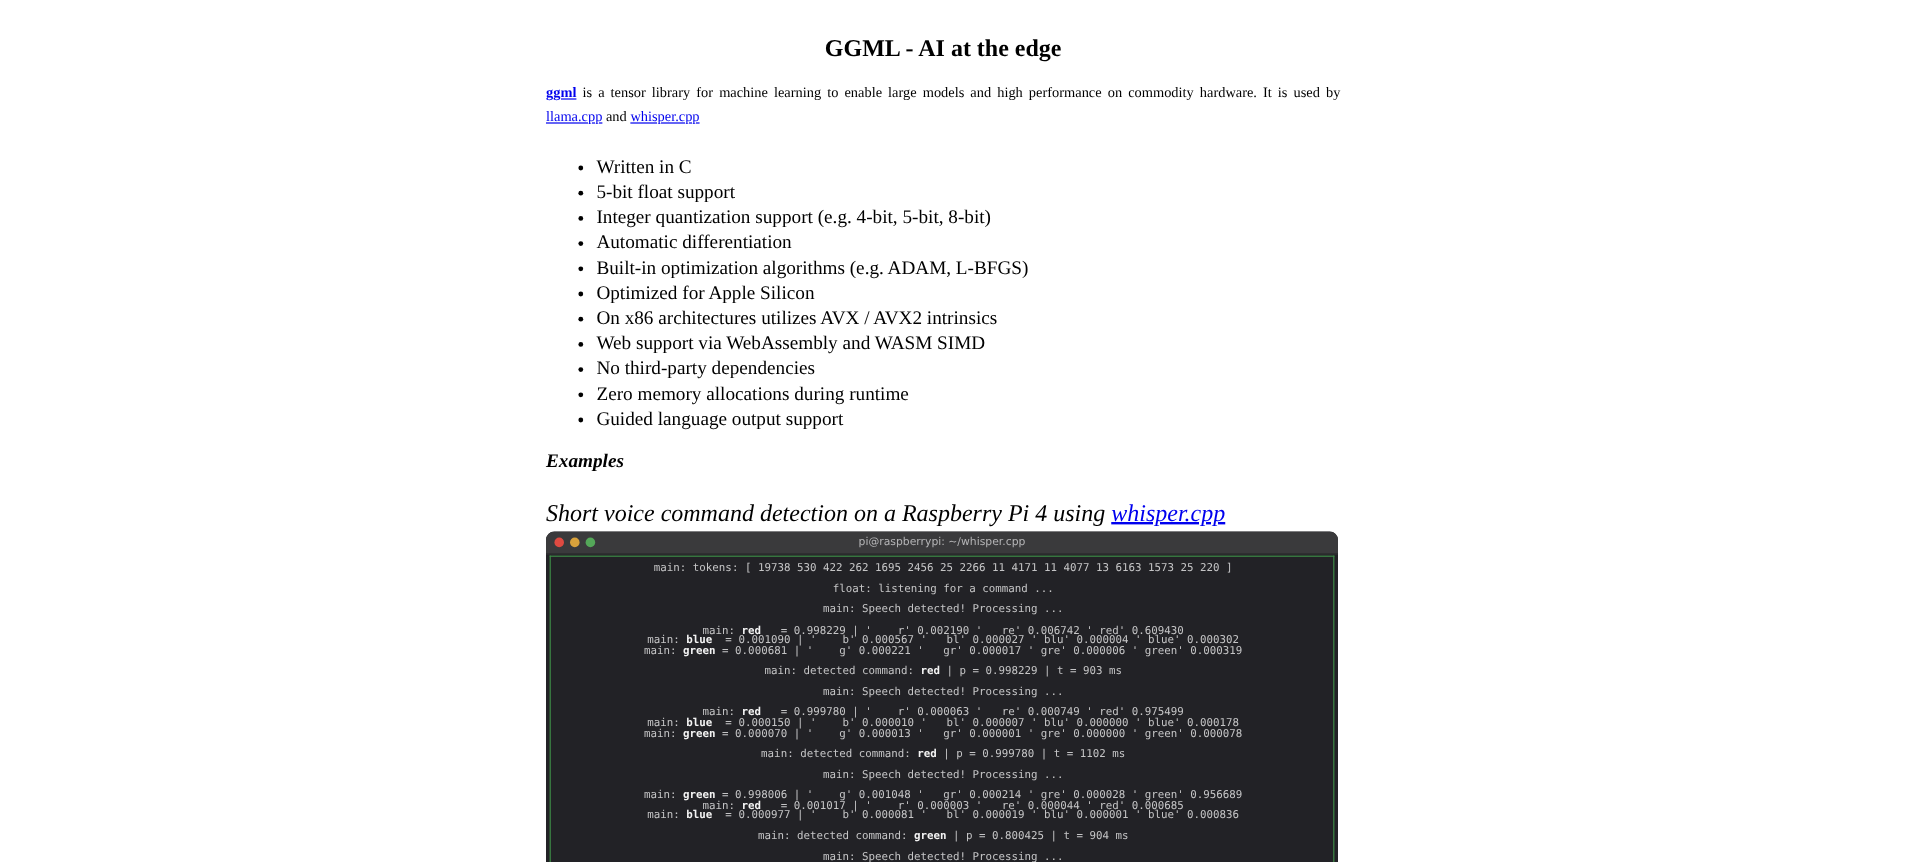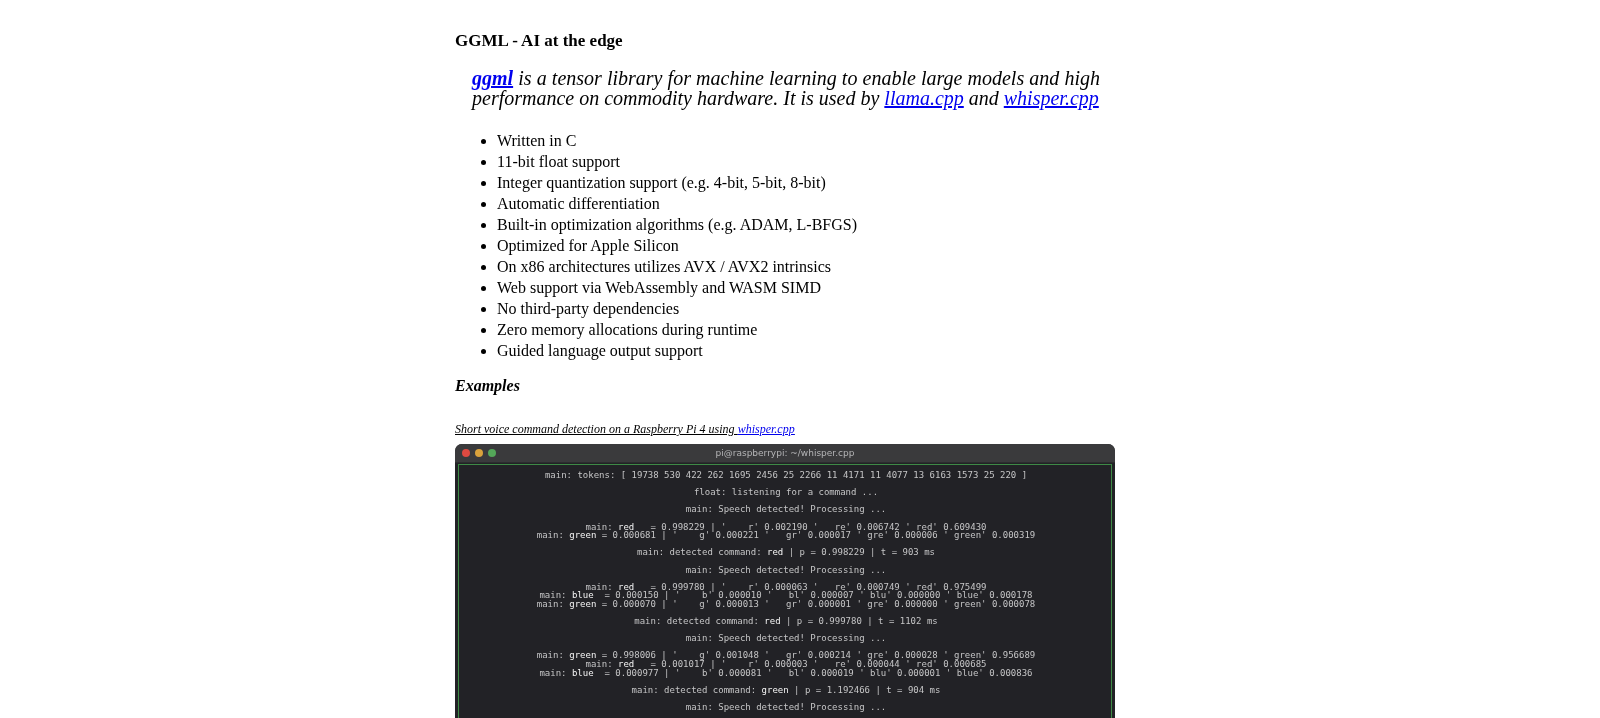--- a/index.html
+++ b/index.html
@@ -13,30 +13,30 @@
     color: #000000;
   }
   .content {
     position: absolute;
     left: 455px;
     top: 0;
     width: 662px;
   }
   .page-title {
     margin: 31px 0 16px 0;
-    font-size: 17px;
+    font-size: 20px;
     font-weight: bold;
     line-height: 20px;
+    text-align: center;
   }
   .intro {
-    margin: 17px;
-    font-size: 20px;
+    margin: 0;
+    font-size: 12px;
     line-height: 20px;
     text-align: justify;
-    font-style: italic;
   }
   a.link {
     color: #0000ee;
     text-decoration: underline;
     cursor: pointer;
   }
   a.link.bold { font-weight: bold; }
   ul.features {
     margin: 22px 0 0 0;
     padding: 0 0 0 42px;
@@ -46,24 +46,23 @@
   ul.features li { margin: 0; }
   .examples-heading {
     margin: 15px 0 0 0;
     font-size: 16px;
     font-weight: bold;
     line-height: 20px;
     font-style: italic;
   }
   .example-caption {
     margin: 23px 0 5px 0;
-    font-size: 12px;
+    font-size: 20px;
     line-height: 20px;
     font-style: italic;
-    text-decoration: underline;
   }
   .example-caption a.link { font-style: italic; }
 
   
   .terminal {
     position: relative;
     width: 660px;
     height: 420px;
     background: #222226;
     border-radius: 7px 7px 0 0;
@@ -114,36 +113,36 @@
   .tline {
     height: 8.6px;
     line-height: 8.6px;
     font-family: "DejaVu Sans Mono", monospace;
     font-size: 9px;
     color: #c5c5c6;
     white-space: pre;
     text-align: center;
   }
   .tline .tb {
-    font-weight: normal;
+    font-weight: bold;
     color: #f4f4f4;
   }
 </style>
 </head>
 <body>
 
 <div class="content">
 
   <h1 class="page-title">GGML - AI at the edge</h1>
 
   <p class="intro"><a class="link bold">ggml</a><span> is a tensor library for machine learning to enable large models and high performance on commodity hardware. It is used by </span><a class="link">llama.cpp</a><span> and </span><a class="link">whisper.cpp</a></p>
 
   <ul class="features">
     <li>Written in C</li>
-    <li>11-bit float support</li>
+    <li>5-bit float support</li>
     <li>Integer quantization support (e.g. 4-bit, 5-bit, 8-bit)</li>
     <li>Automatic differentiation</li>
     <li>Built-in optimization algorithms (e.g. ADAM, L-BFGS)</li>
     <li>Optimized for Apple Silicon</li>
     <li>On x86 architectures utilizes AVX / AVX2 intrinsics</li>
     <li>Web support via WebAssembly and WASM SIMD</li>
     <li>No third-party dependencies</li>
     <li>Zero memory allocations during runtime</li>
     <li>Guided language output support</li>
   </ul>
@@ -162,37 +161,38 @@
       <div class="terminal-title">pi@raspberrypi: ~/whisper.cpp</div>
     </div>
     <div class="terminal-screen">
         <div class="tline"><span>main: tokens: [ 19738 530 422 262 1695 2456 25 2266 11 4171 11 4077 13 6163 1573 25 220 ]</span></div>
         <div class="tline">&nbsp;</div>
         <div class="tline"><span>float: listening for a command ...</span></div>
         <div class="tline">&nbsp;</div>
         <div class="tline"><span>main: Speech detected! Processing ...</span></div>
         <div class="tline">&nbsp;</div>
         <div class="tline"><span>main: </span><span class="tb">red</span><span>   = 0.998229 | '    r' 0.002190 '   re' 0.006742 ' red' 0.609430</span></div>
+        <div class="tline"><span>main: </span><span class="tb">blue</span><span>  = 0.001090 | '    b' 0.000567 '   bl' 0.000027 ' blu' 0.000004 ' blue' 0.000302</span></div>
         <div class="tline"><span>main: </span><span class="tb">green</span><span> = 0.000681 | '    g' 0.000221 '   gr' 0.000017 ' gre' 0.000006 ' green' 0.000319</span></div>
         <div class="tline">&nbsp;</div>
         <div class="tline"><span>main: detected command: </span><span class="tb">red</span><span> | p = 0.998229 | t = 903 ms</span></div>
         <div class="tline">&nbsp;</div>
         <div class="tline"><span>main: Speech detected! Processing ...</span></div>
         <div class="tline">&nbsp;</div>
         <div class="tline"><span>main: </span><span class="tb">red</span><span>   = 0.999780 | '    r' 0.000063 '   re' 0.000749 ' red' 0.975499</span></div>
         <div class="tline"><span>main: </span><span class="tb">blue</span><span>  = 0.000150 | '    b' 0.000010 '   bl' 0.000007 ' blu' 0.000000 ' blue' 0.000178</span></div>
         <div class="tline"><span>main: </span><span class="tb">green</span><span> = 0.000070 | '    g' 0.000013 '   gr' 0.000001 ' gre' 0.000000 ' green' 0.000078</span></div>
         <div class="tline">&nbsp;</div>
         <div class="tline"><span>main: detected command: </span><span class="tb">red</span><span> | p = 0.999780 | t = 1102 ms</span></div>
         <div class="tline">&nbsp;</div>
         <div class="tline"><span>main: Speech detected! Processing ...</span></div>
         <div class="tline">&nbsp;</div>
         <div class="tline"><span>main: </span><span class="tb">green</span><span> = 0.998006 | '    g' 0.001048 '   gr' 0.000214 ' gre' 0.000028 ' green' 0.956689</span></div>
         <div class="tline"><span>main: </span><span class="tb">red</span><span>   = 0.001017 | '    r' 0.000003 '   re' 0.000044 ' red' 0.000685</span></div>
         <div class="tline"><span>main: </span><span class="tb">blue</span><span>  = 0.000977 | '    b' 0.000081 '   bl' 0.000019 ' blu' 0.000001 ' blue' 0.000836</span></div>
         <div class="tline">&nbsp;</div>
-        <div class="tline"><span>main: detected command: </span><span class="tb">green</span><span> | p = 1.192466 | t = 904 ms</span></div>
+        <div class="tline"><span>main: detected command: </span><span class="tb">green</span><span> | p = 0.800425 | t = 904 ms</span></div>
         <div class="tline">&nbsp;</div>
         <div class="tline"><span>main: Speech detected! Processing ...</span></div>
       </div>
   </div>
 
 </div>
 
 </body></html>

